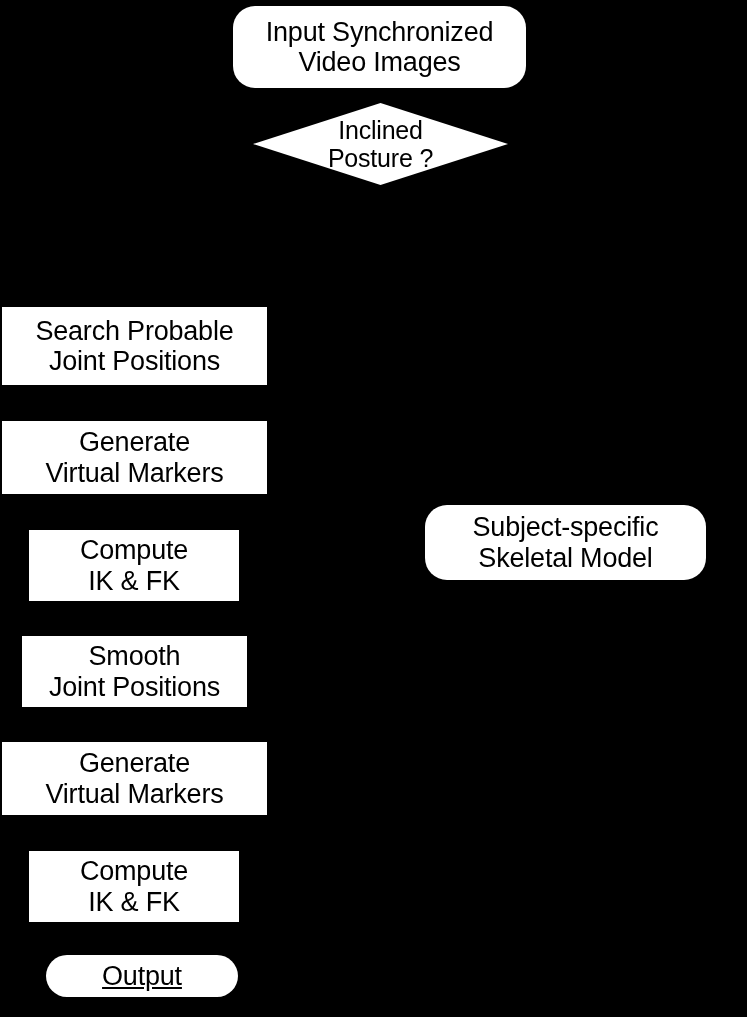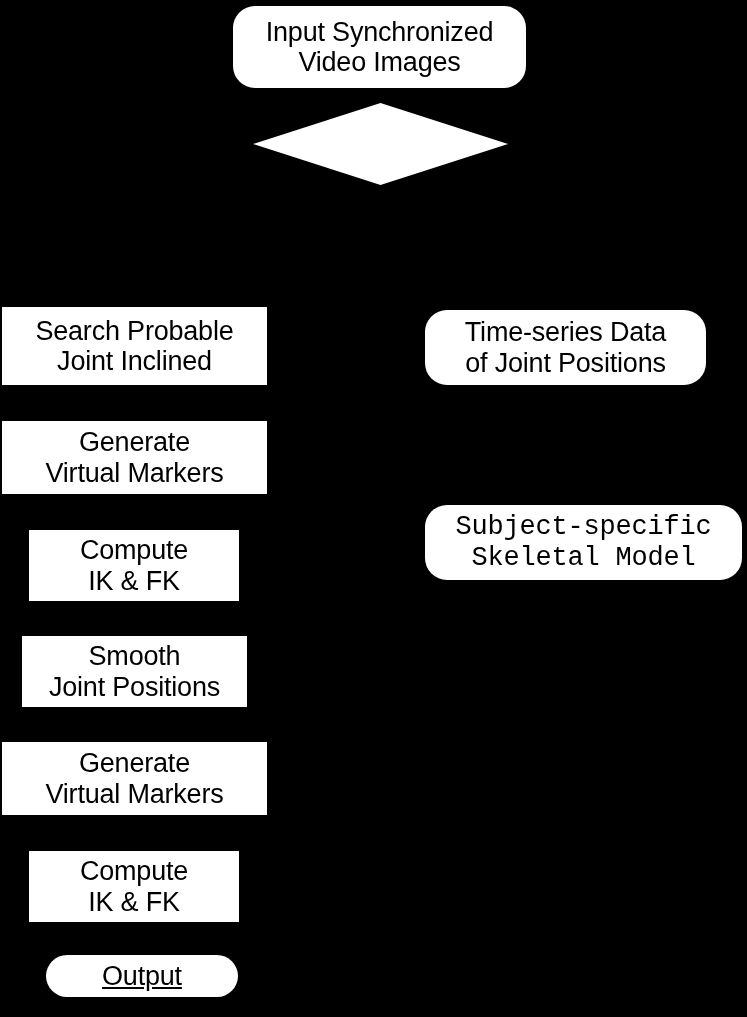--- a/index.html
+++ b/index.html
@@ -77,45 +77,43 @@
 
 <div id="flowchart">
 
   <div class="node rounded" style="left:233px; top:6px; width:293px; height:82px;">
     <span>Input Synchronized
 Video Images</span>
   </div>
 
   <div class="node diamond-wrap" style="left:253px; top:103px; width:255px; height:82px;">
     <div class="diamond-shape"></div>
+    <span class="diamond-label">Inclined
+Posture ?</span>
   </div>
 
 
 
   <div class="node rect" style="left:2px; top:307px; width:265px; height:78px;">
     <span>Search Probable
-Joint Inclined</span>
+Joint Positions</span>
   </div>
 
-  <div class="node rounded" style="left:425px; top:310px; width:281px; height:75px;">
-    <span>Time-series Data
-of Joint Positions</span>
-  </div>
 
   <div class="node rect" style="left:2px; top:421px; width:265px; height:73px;">
     <span>Generate
 Virtual Markers</span>
   </div>
 
   <div class="node rect" style="left:29px; top:530px; width:210px; height:71px;">
     <span>Compute
 IK &amp; FK</span>
   </div>
 
-  <div class="node rounded" style="left:425px; top:505px; width:317px; height:75px;font-family:Liberation Mono, monospace;">
+  <div class="node rounded" style="left:425px; top:505px; width:281px; height:75px;">
     <span>Subject-specific
 Skeletal Model</span>
   </div>
 
   <div class="node rect" style="left:22px; top:636px; width:225px; height:71px;">
     <span>Smooth
 Joint Positions</span>
   </div>
 
   <div class="node rect" style="left:2px; top:742px; width:265px; height:73px;">

